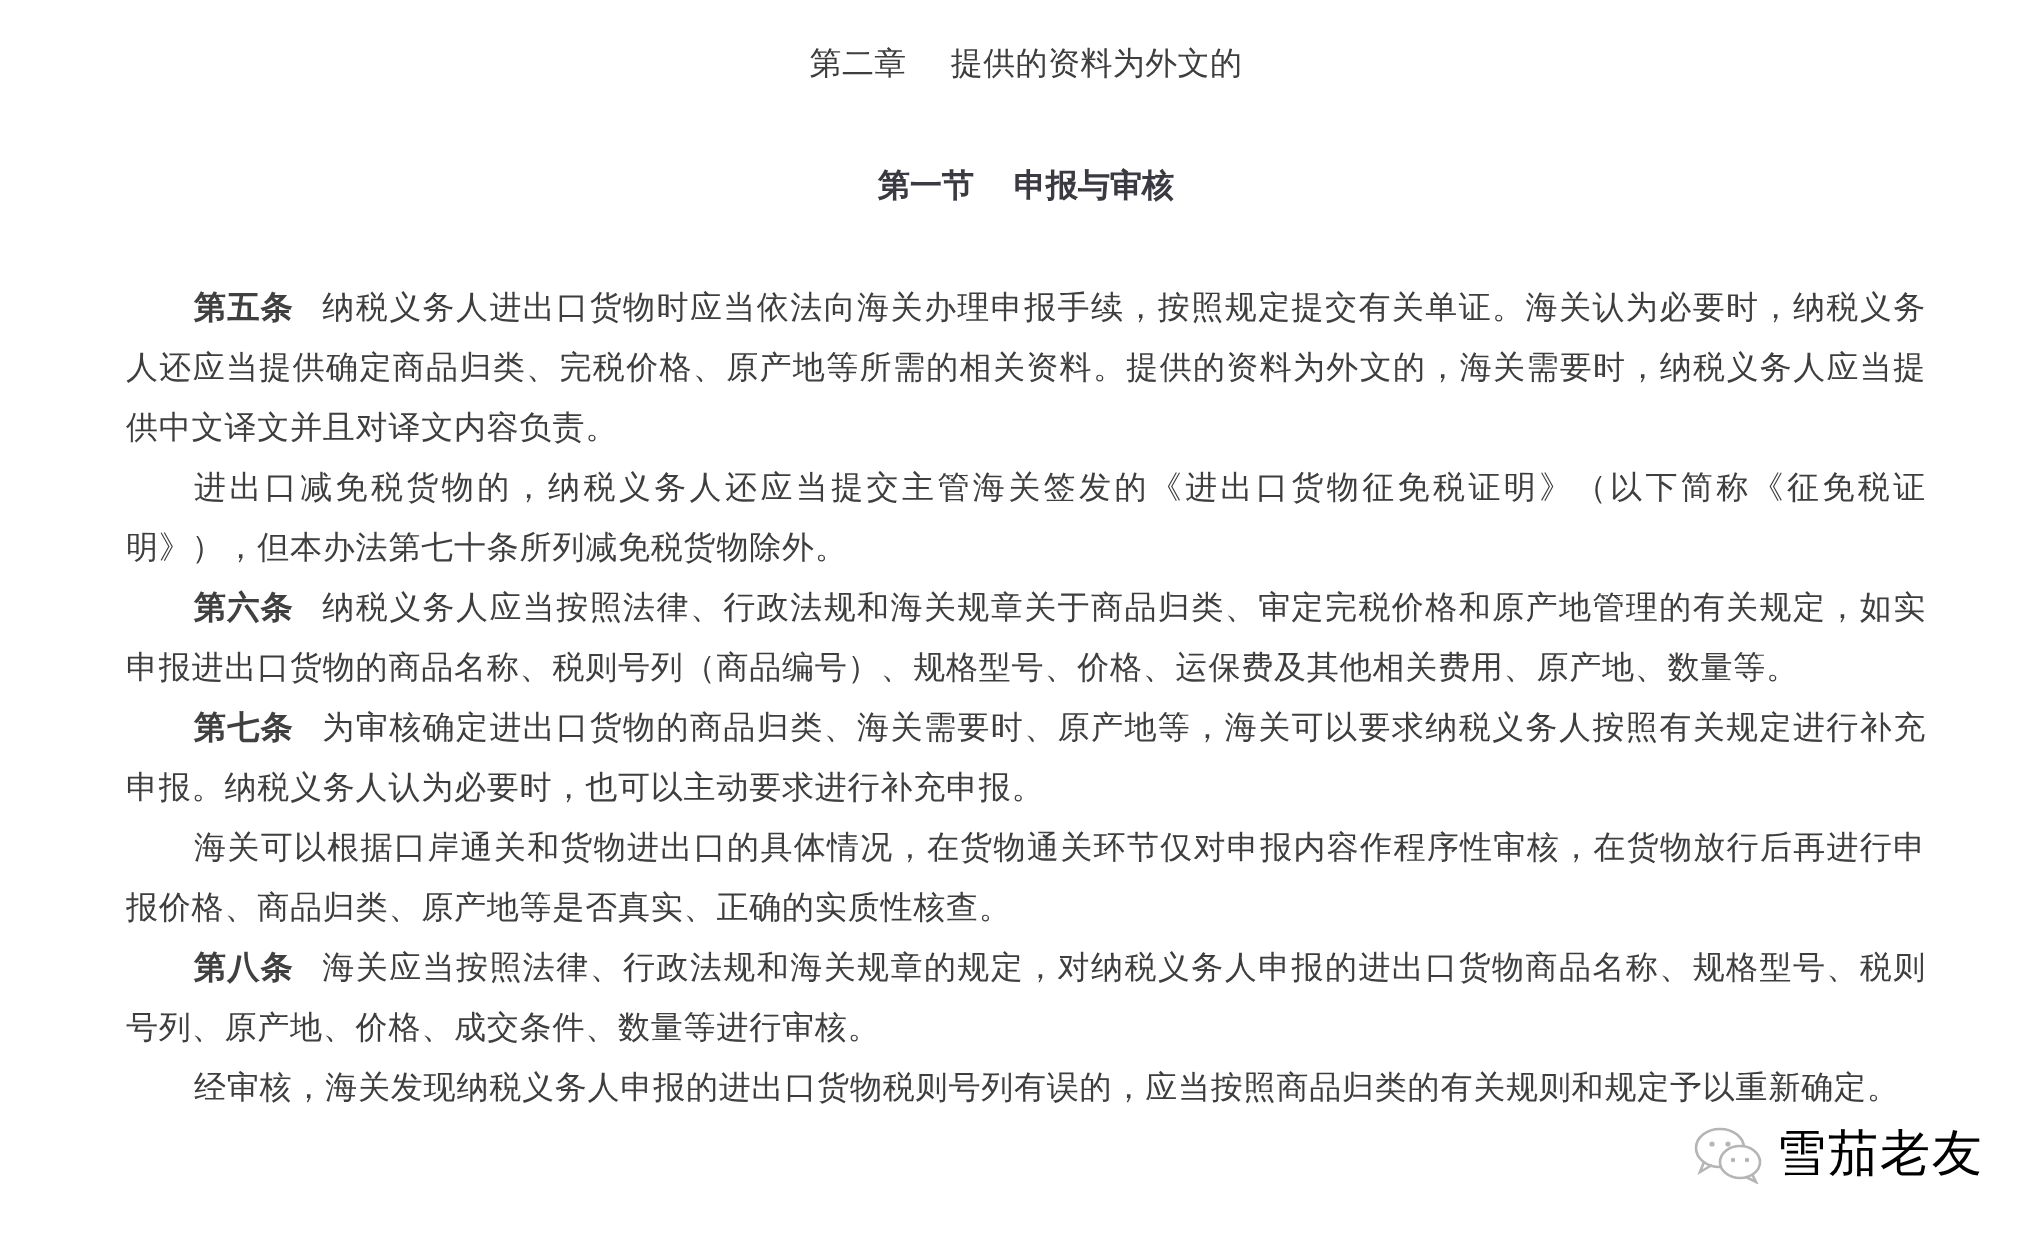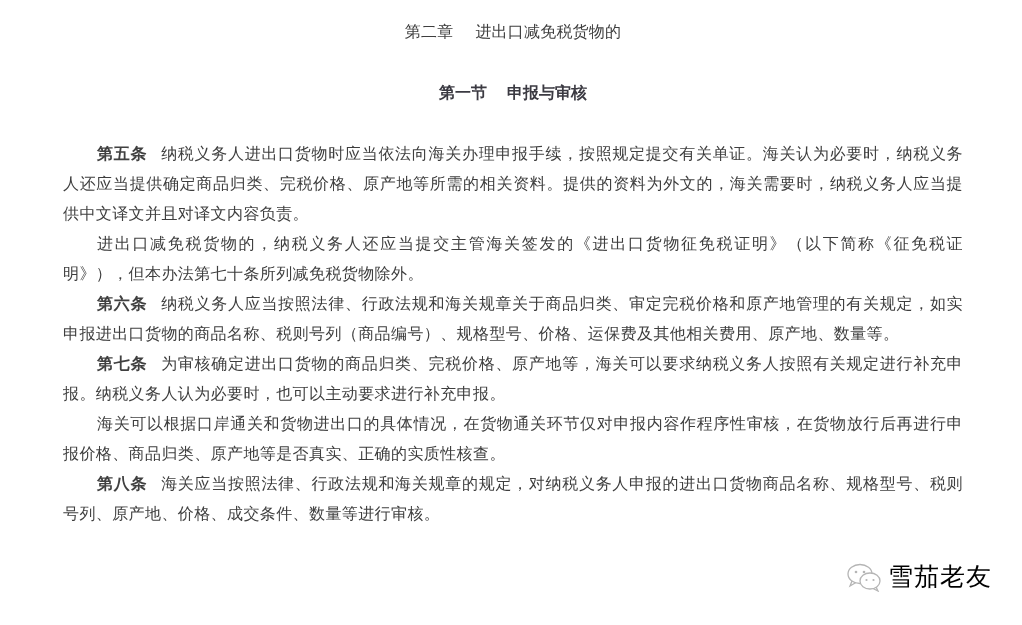--- a/index.html
+++ b/index.html
@@ -85,34 +85,35 @@
     color: #000000;
     letter-spacing: 1px;
     line-height: 30px;
   }
 </style>
 </head>
 <body>
 
 <div class="page">
   <div class="chapter-title">
-    <span>第二章</span><span class="gap"></span><span>进出口减免税货物的</span>
+    <span>第二章</span><span class="gap"></span><span>提供的资料为外文的</span>
   </div>
 
   <div class="section-title">
     <span>第一节</span><span class="gap"></span><span>申报与审核</span>
   </div>
 
   <div class="body-text">
     <p class="para"><span class="article-no">第五条</span><span>纳税义务人进出口货物时应当依法向海关办理申报手续，按照规定提交有关单证。海关认为必要时，纳税义务人还应当提供确定商品归类、完税价格、原产地等所需的相关资料。提供的资料为外文的，海关需要时，纳税义务人应当提供中文译文并且对译文内容负责。</span></p>
     <p class="para"><span>进出口减免税货物的，纳税义务人还应当提交主管海关签发的《进出口货物征免税证明》（以下简称《征免税证明》），但本办法第七十条所列减免税货物除外。</span></p>
     <p class="para"><span class="article-no">第六条</span><span>纳税义务人应当按照法律、行政法规和海关规章关于商品归类、审定完税价格和原产地管理的有关规定，如实申报进出口货物的商品名称、税则号列（商品编号）、规格型号、价格、运保费及其他相关费用、原产地、数量等。</span></p>
-    <p class="para"><span class="article-no">第七条</span><span>为审核确定进出口货物的商品归类、完税价格、原产地等，海关可以要求纳税义务人按照有关规定进行补充申报。纳税义务人认为必要时，也可以主动要求进行补充申报。</span></p>
+    <p class="para"><span class="article-no">第七条</span><span>为审核确定进出口货物的商品归类、海关需要时、原产地等，海关可以要求纳税义务人按照有关规定进行补充申报。纳税义务人认为必要时，也可以主动要求进行补充申报。</span></p>
     <p class="para"><span>海关可以根据口岸通关和货物进出口的具体情况，在货物通关环节仅对申报内容作程序性审核，在货物放行后再进行申报价格、商品归类、原产地等是否真实、正确的实质性核查。</span></p>
     <p class="para"><span class="article-no">第八条</span><span>海关应当按照法律、行政法规和海关规章的规定，对纳税义务人申报的进出口货物商品名称、规格型号、税则号列、原产地、价格、成交条件、数量等进行审核。</span></p>
+    <p class="para"><span>经审核，海关发现纳税义务人申报的进出口货物税则号列有误的，应当按照商品归类的有关规则和规定予以重新确定。</span></p>
   </div>
 </div>
 
 <div class="watermark">
   <svg class="wm-icon" viewBox="0 0 36 30">
     <ellipse cx="14" cy="12" rx="12" ry="9.5" fill="none" stroke="#b5b5b5" stroke-width="1.3"></ellipse>
     <path d="M6 19 L4 24 L10 20.5" fill="none" stroke="#b5b5b5" stroke-width="1.3"></path>
     <circle cx="10" cy="10" r="1.3" fill="#b5b5b5"></circle>
     <circle cx="18" cy="10" r="1.3" fill="#b5b5b5"></circle>
     <ellipse cx="24" cy="19" rx="10" ry="8" fill="#ffffff" stroke="#b5b5b5" stroke-width="1.3"></ellipse>

